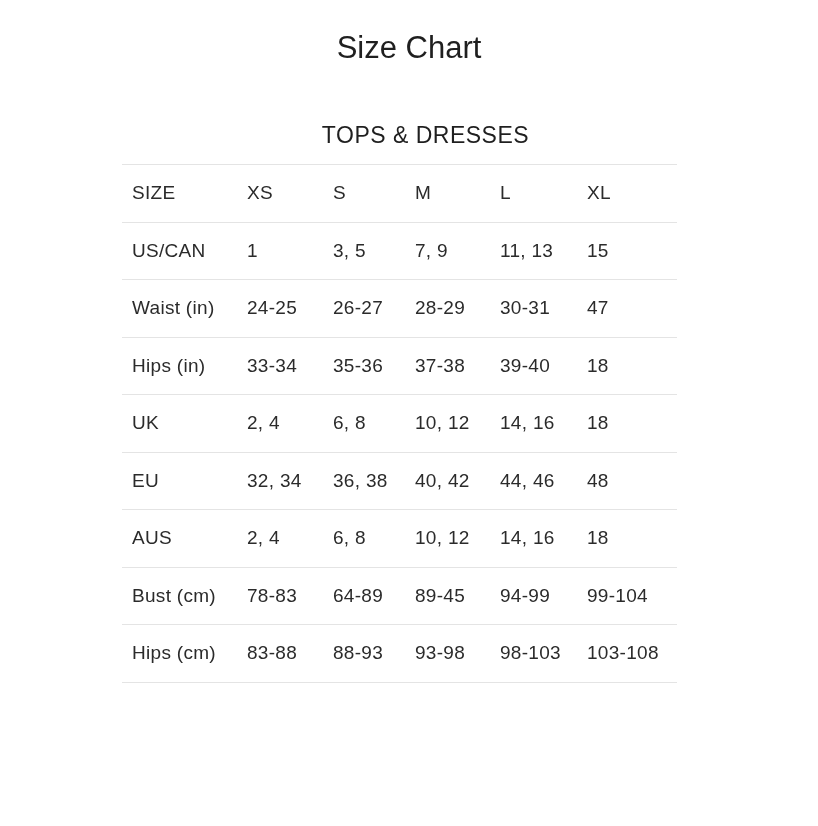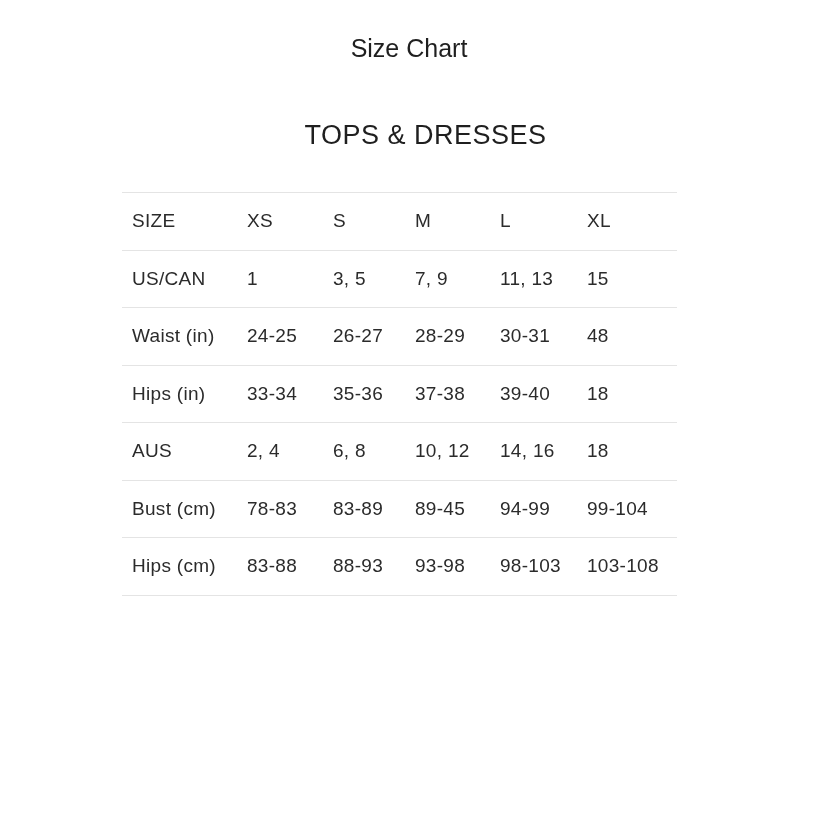--- a/index.html
+++ b/index.html
@@ -14,37 +14,37 @@
     height:826px;
     background:var(--bg-color);
     font-family:"Liberation Sans", sans-serif;
     color:var(--text-color);
     overflow:hidden;
   }
   .page-title{
     margin:0;
     padding-top:30px;
     text-align:center;
-    font-size:25px;
+    font-size:31px;
     line-height:36px;
     font-weight:400;
     color:var(--heading-color);
   }
   .section-title{
     margin:52px 0 0 1px;
     text-align:center;
-    font-size:27px;
+    font-size:23px;
     line-height:34px;
     font-weight:400;
     letter-spacing:0.5px;
     color:var(--heading-color);
     padding-left:32px;
   }
   table.size-table{
-    margin-top:40px;
+    margin-top:12px;
     margin-left:122px;
     width:555px;
     border-collapse:collapse;
     table-layout:fixed;
     border-bottom:1px solid var(--border-color);
   }
   table.size-table th,
   table.size-table td{
     border-top:1px solid var(--border-color);
     height:56.5px;
@@ -94,42 +94,58 @@
           <td>7, 9</td>
           <td>11, 13</td>
           <td>15</td>
         </tr>
         <tr>
           <th>Waist (in)</th>
           <td>24-25</td>
           <td>26-27</td>
           <td>28-29</td>
           <td>30-31</td>
-          <td>48</td>
+          <td>47</td>
         </tr>
         <tr>
           <th>Hips (in)</th>
           <td>33-34</td>
           <td>35-36</td>
           <td>37-38</td>
           <td>39-40</td>
           <td>18</td>
+        </tr>
+        <tr>
+          <th>UK</th>
+          <td>2, 4</td>
+          <td>6, 8</td>
+          <td>10, 12</td>
+          <td>14, 16</td>
+          <td>18</td>
+        </tr>
+        <tr>
+          <th>EU</th>
+          <td>32, 34</td>
+          <td>36, 38</td>
+          <td>40, 42</td>
+          <td>44, 46</td>
+          <td>48</td>
         </tr>
         <tr>
           <th>AUS</th>
           <td>2, 4</td>
           <td>6, 8</td>
           <td>10, 12</td>
           <td>14, 16</td>
           <td>18</td>
         </tr>
         <tr>
           <th>Bust (cm)</th>
           <td>78-83</td>
-          <td>83-89</td>
+          <td>64-89</td>
           <td>89-45</td>
           <td>94-99</td>
           <td>99-104</td>
         </tr>
         <tr>
           <th>Hips (cm)</th>
           <td>83-88</td>
           <td>88-93</td>
           <td>93-98</td>
           <td>98-103</td>

